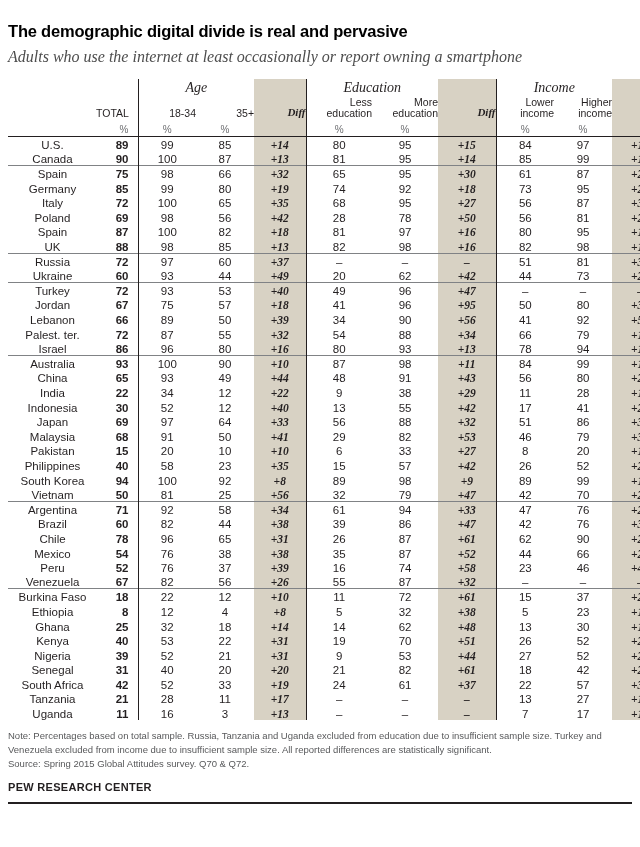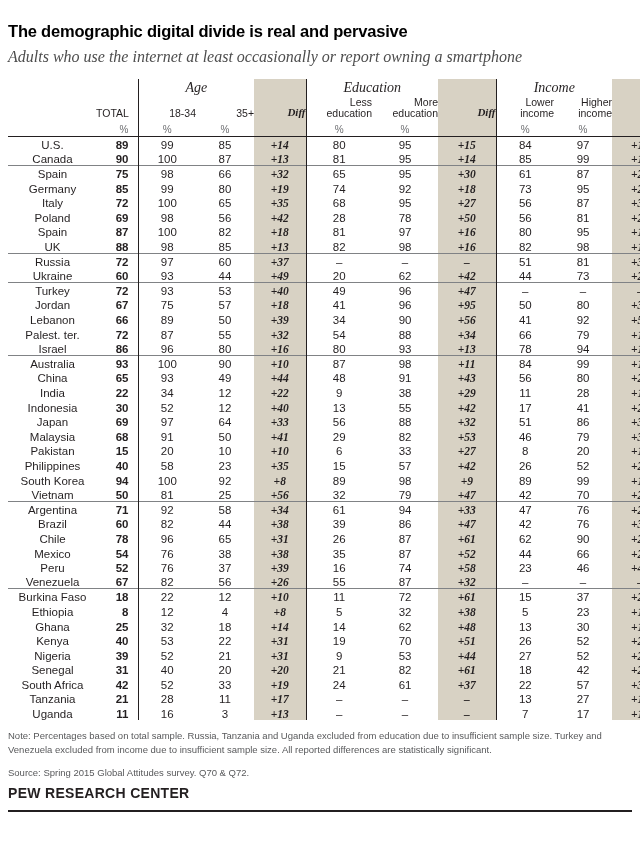--- a/index.html
+++ b/index.html
@@ -142,24 +142,24 @@
   tr.hdr-end > td { border-bottom: 1px solid #231f20; }
 
   
   .foot {
     margin-top: 9px;
     font-size: 9.5px;
     color: #58595b;
     line-height: 1.45;
     width: 624px;
   }
-  .foot .src { margin-top: 9px; }
+  .foot .src { margin-top: 0; }
   .prc {
-    margin-top: 4px;
-    font-size: 14px;
+    margin-top: 10px;
+    font-size: 11px;
     font-weight: bold;
     letter-spacing: 0.3px;
     color: #231f20;
   }
   .rule {
     margin-top: 6px;
     width: 624px;
     height: 2px;
     background: #231f20;
   }

